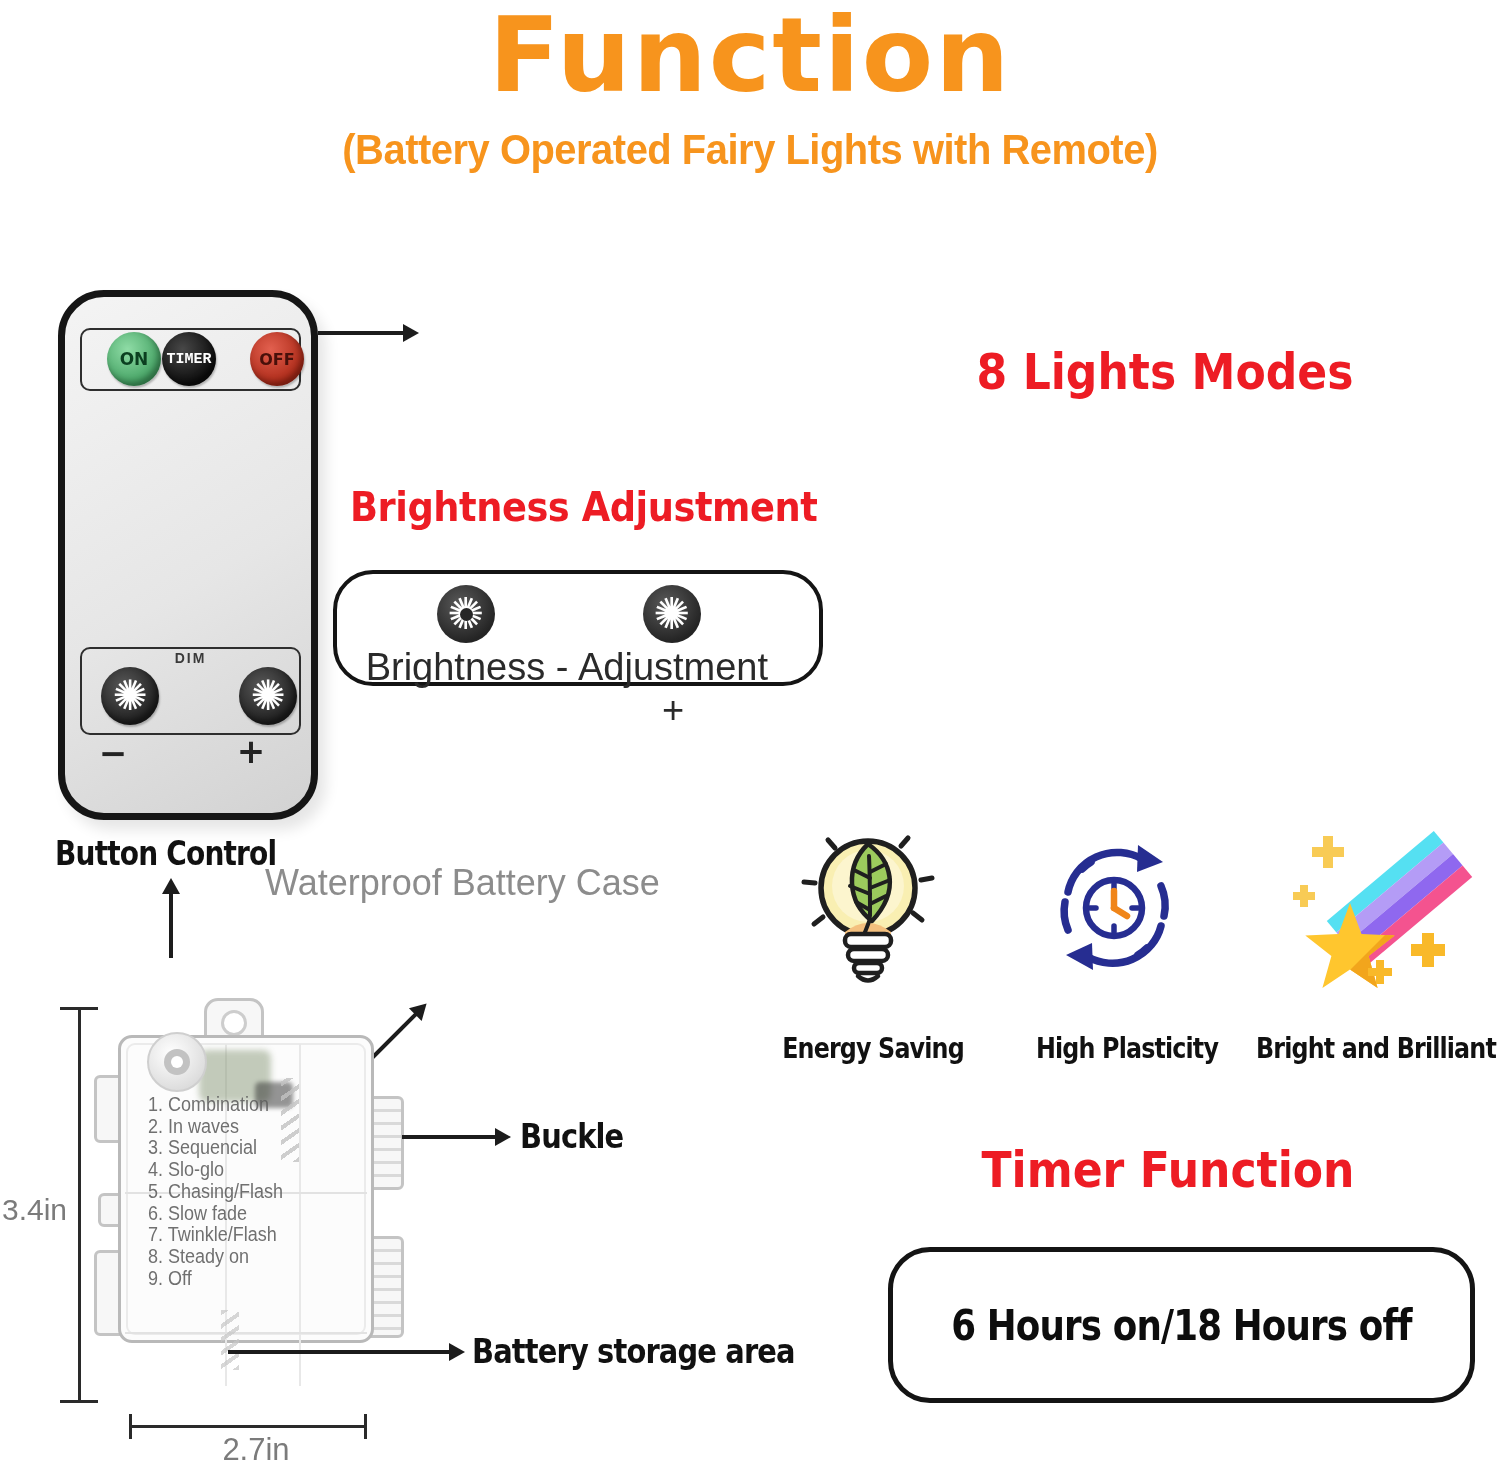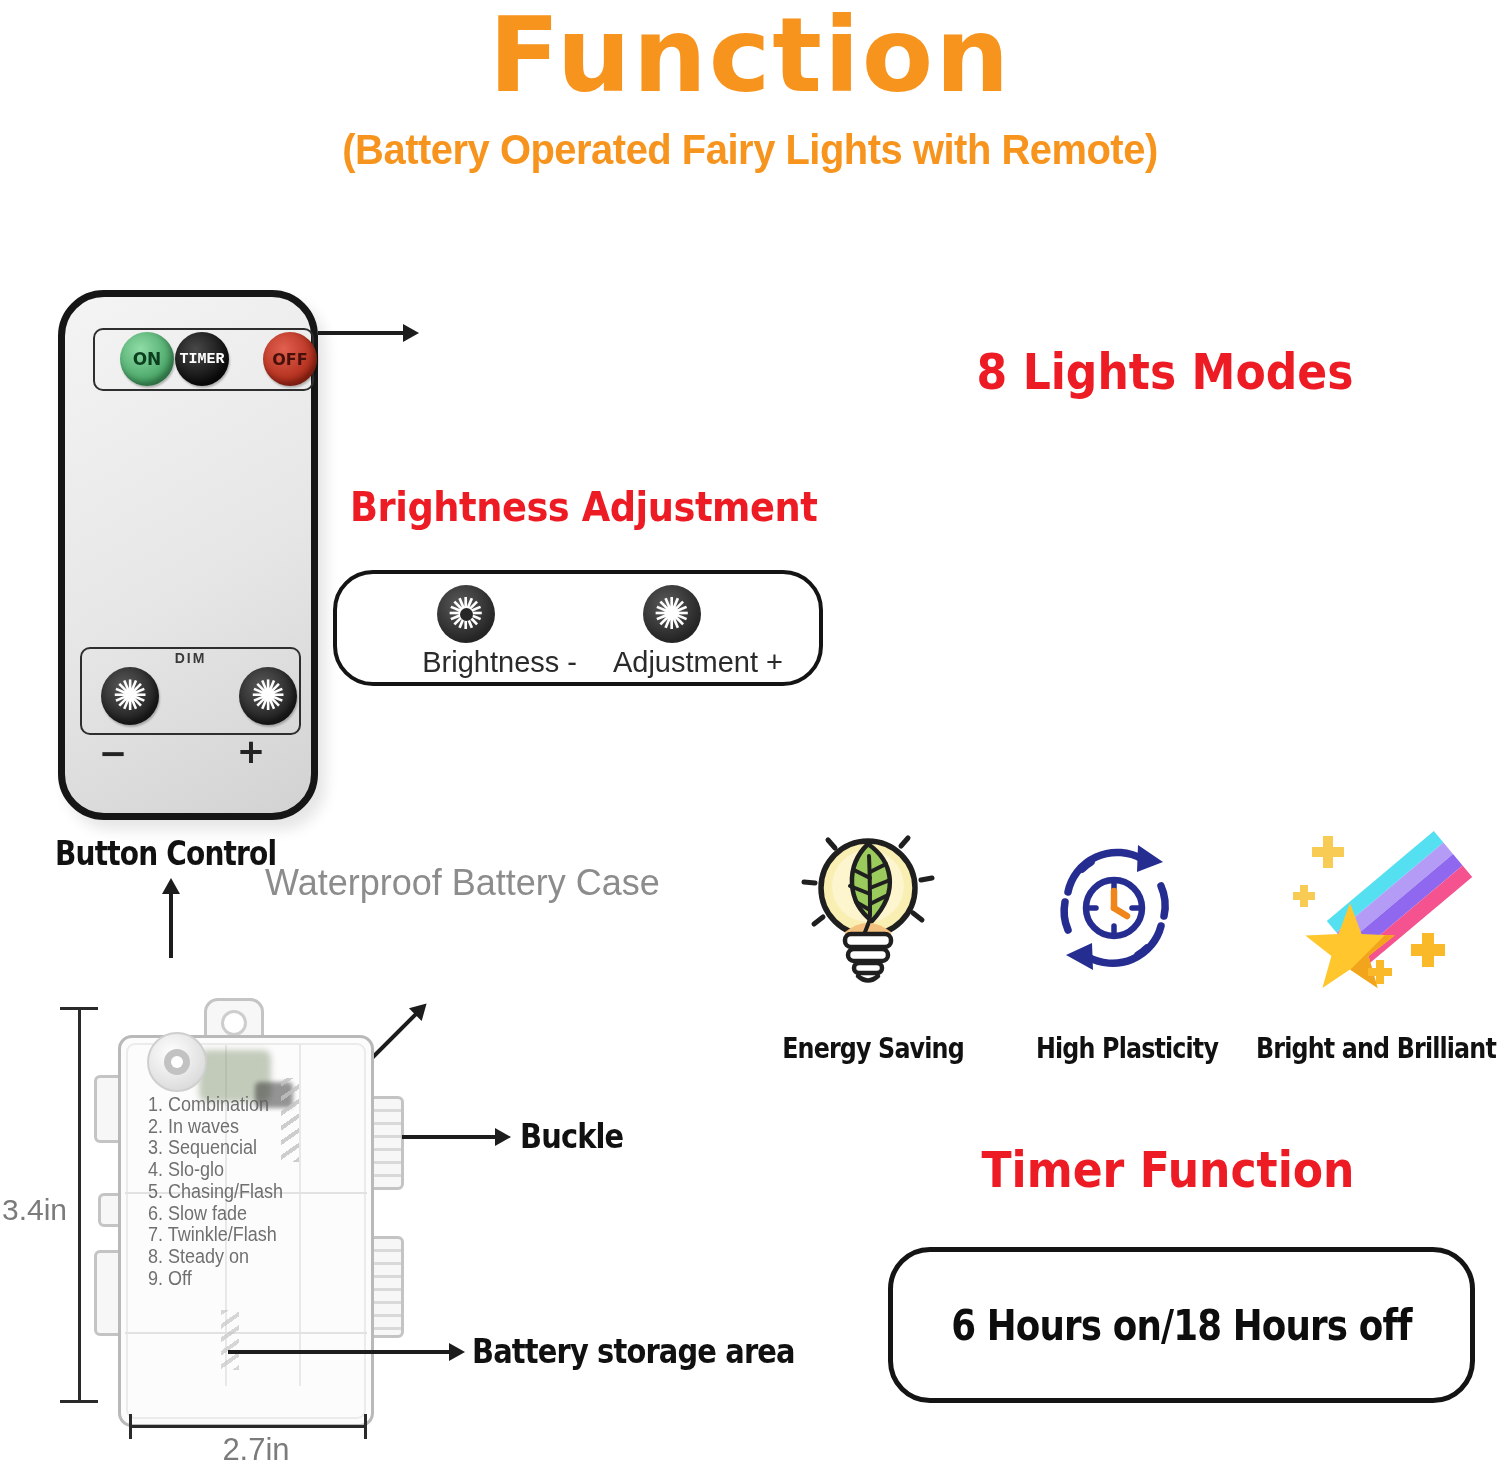--- a/index.html
+++ b/index.html
@@ -51,31 +51,31 @@
   
   .obox{position:absolute;border:4px solid #141414;border-radius:42px;background:#fff;}
 
   
   .bicon{position:absolute;width:58px;height:58px;border-radius:50%;
          background:radial-gradient(circle at 40% 34%,#5a5a5a,#242424 72%);
          display:flex;align-items:center;justify-content:center;}
   .bicon span{color:#fff;font-size:44px;line-height:1;}
   .bdot{position:absolute;left:50%;top:50%;width:13px;height:13px;margin:-6.5px 0 0 -6.5px;
         border-radius:50%;background:#262626;}
-  .blabel{position:absolute;font-family:"Liberation Sans",sans-serif;font-size:29px;color:#2a2a2a;
-          width:220px;text-align:right;}
+  .blabel{position:absolute;font-family:"Liberation Sans",sans-serif;font-size:38px;color:#2a2a2a;
+          width:220px;text-align:center;}
 
   
   .mcol{position:absolute;transform-origin:left top;transform:scaleX(.9);}
   .mcol div{font-size:34px;font-weight:bold;color:#111;line-height:39.5px;
             letter-spacing:-1px;white-space:nowrap;}
 
   
   .case-part{position:absolute;background:#f7f7f7;border:3px solid #c4c4c4;border-radius:6px;}
-  .case-body{left:118px;top:1035px;width:256px;height:392px;background:#fcfcfc;
+  .case-body{left:118px;top:1035px;width:256px;height:308px;background:#fcfcfc;
              border:3px solid #b9b9b9;border-radius:14px;box-sizing:border-box;}
   .case-inner{position:absolute;left:5px;top:5px;right:5px;bottom:5px;
               border:2px solid #ebebeb;border-radius:9px;}
   .case-list{position:absolute;left:27px;top:56px;font-family:"Liberation Sans",sans-serif;
              font-size:20px;line-height:21.7px;color:#5d5d5d;opacity:.88;transform:scaleX(.9);
              transform-origin:left top;white-space:nowrap;}
   .dim-label{position:absolute;font-family:"Liberation Sans",sans-serif;color:#7b7b7b;white-space:nowrap;}
   .dline{position:absolute;background:#2a2a2a;}
 
   
@@ -89,21 +89,21 @@
 </head>
 <body>
 
 <div id="canvas">
 
   <div class="abs title">Function</div>
   <div class="abs subtitle">(Battery Operated Fairy Lights with Remote)</div>
 
   <div class="abs remote">
 
-    <div class="r-sec" style="left:15px;top:31px;width:217px;height:59px;margin-left:13px;">
+    <div class="r-sec" style="left:15px;top:31px;width:217px;height:59px;">
       <div class="rbtn rbtn-on" style="left:25px;top:2px;">ON</div>
       <div class="rbtn rbtn-timer" style="left:80px;top:2px;font-family:Liberation Mono, monospace;">TIMER</div>
       <div class="rbtn rbtn-off" style="left:168px;top:2px;">OFF</div>
     </div>
 
 
     <div class="r-sec" style="left:15px;top:350px;width:217px;height:84px;">
       <div class="r-sec-label" style="top:1px;">DIM</div>
       <div class="sunbtn" style="left:19px;top:18px;">
           <span>✺</span>

